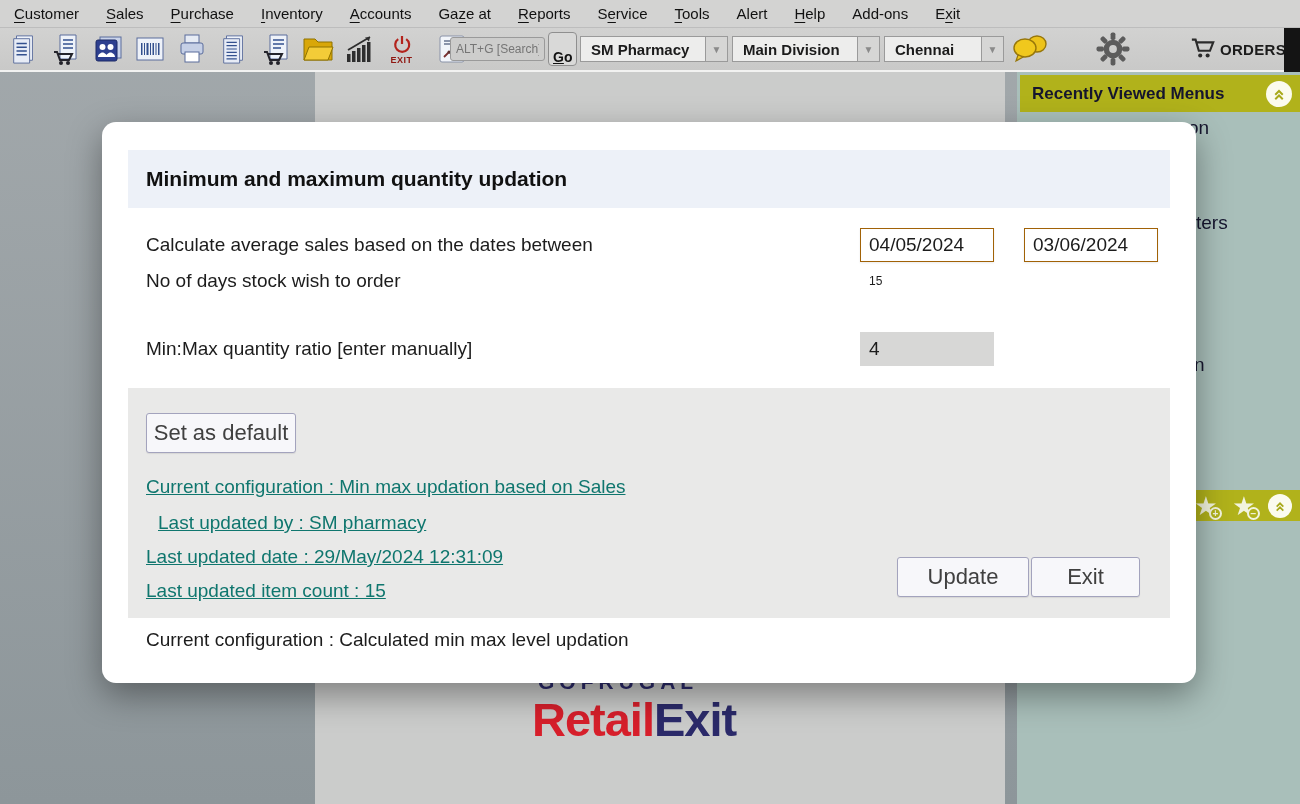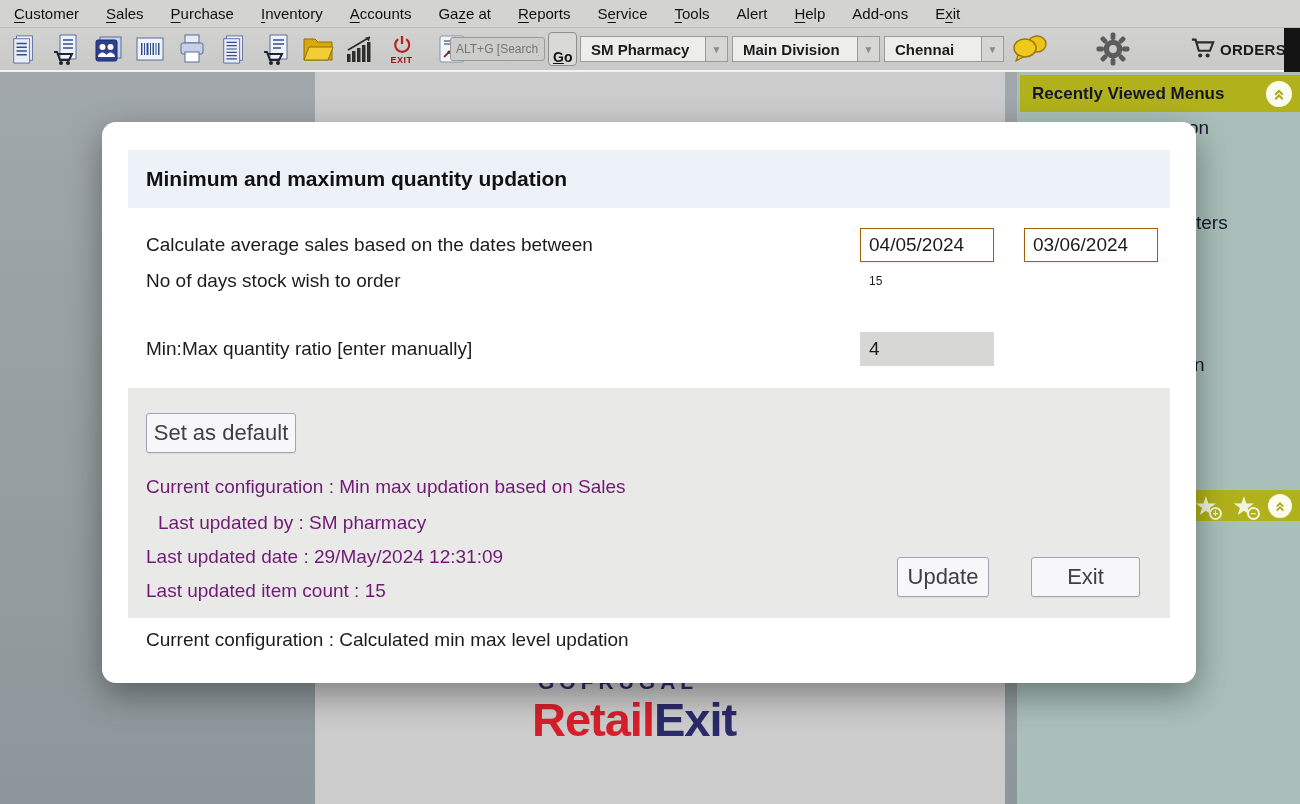--- a/index.html
+++ b/index.html
@@ -64,22 +64,22 @@
   .row-vals { position:absolute; left:714px; top:0; height:34px; display:flex; align-items:center; gap:30px; }
   .date-box { width:134px; height:34px; background:#fff; border:1px solid #a16207; box-shadow:0 1px 2px rgba(0,0,0,.08);
     display:flex; align-items:center; padding-left:8px; font-size:19px; color:#1c1c1c; }
   .plain-val { font-size:12px; color:#1c1c1c; padding-left:9px; }
   .gray-input { width:134px; height:34px; background:#d7d7d6; border:none; display:flex; align-items:center;
     padding-left:9px; font-size:19px; color:#1c1c1c; }
   .dlg-gray { position:absolute; left:26px; top:266px; width:1042px; height:230px; background:#e9e9e8; }
   .btn { background:#f7f7fa; border:1px solid #a3a3bd; border-radius:3px; font-size:22px; color:#404040;
     font-family:"Liberation Sans",sans-serif; box-shadow:0 1px 1px rgba(0,0,0,.08); }
   .set-default { position:absolute; left:18px; top:25px; width:150px; height:40px; }
-  .cfg-line { position:absolute; left:18px; font-size:19px; color:#701a75; }
-  .upd-btn { position:absolute; left:769px; top:169px; width:92px; height:40px; }
+  .cfg-line { position:absolute; left:18px; font-size:19px; color:#0f766e;text-decoration:underline; }
+  .upd-btn { position:absolute; left:769px; top:169px; width:132px; height:40px; }
   .exit-btn { position:absolute; left:903px; top:169px; width:109px; height:40px; }
   .dlg-bottom-line { position:absolute; left:44px; top:507px; font-size:19px; color:#1c1c1c; }
 </style>
 </head>
 <body>
 
 <div id="app">
 
   <div class="menubar">
       <span class="menu-item"><u>C</u>ustomer</span>

